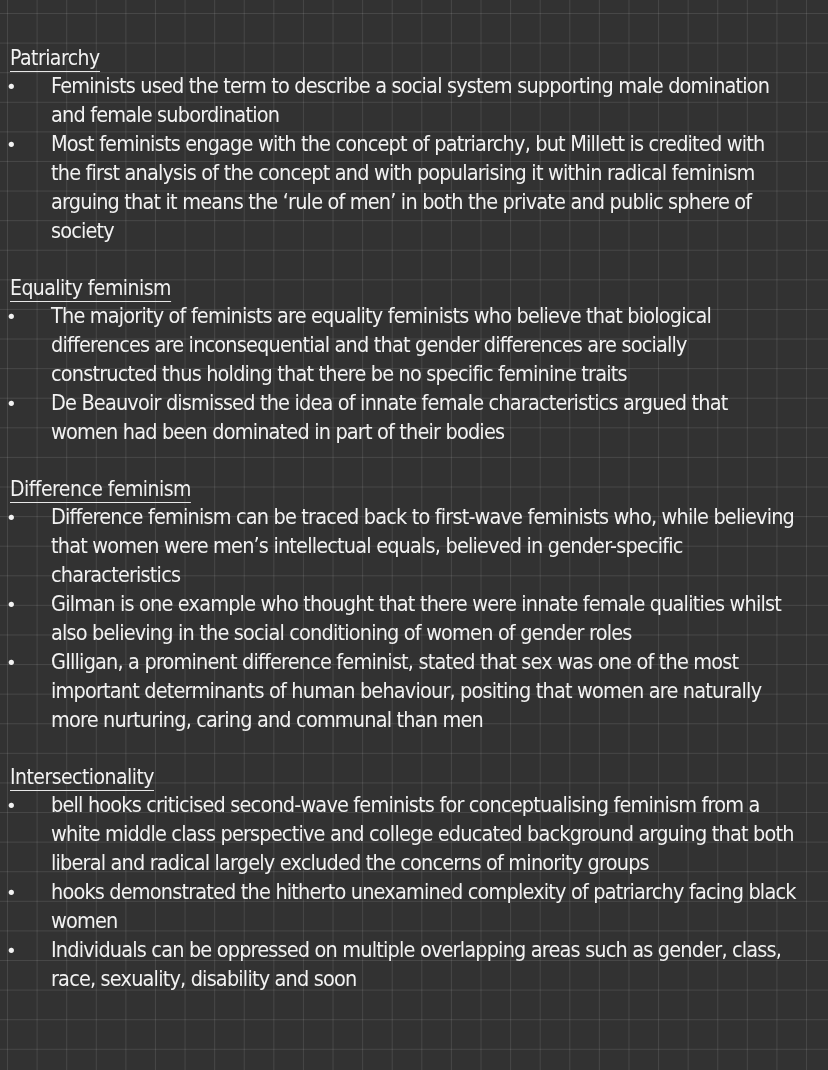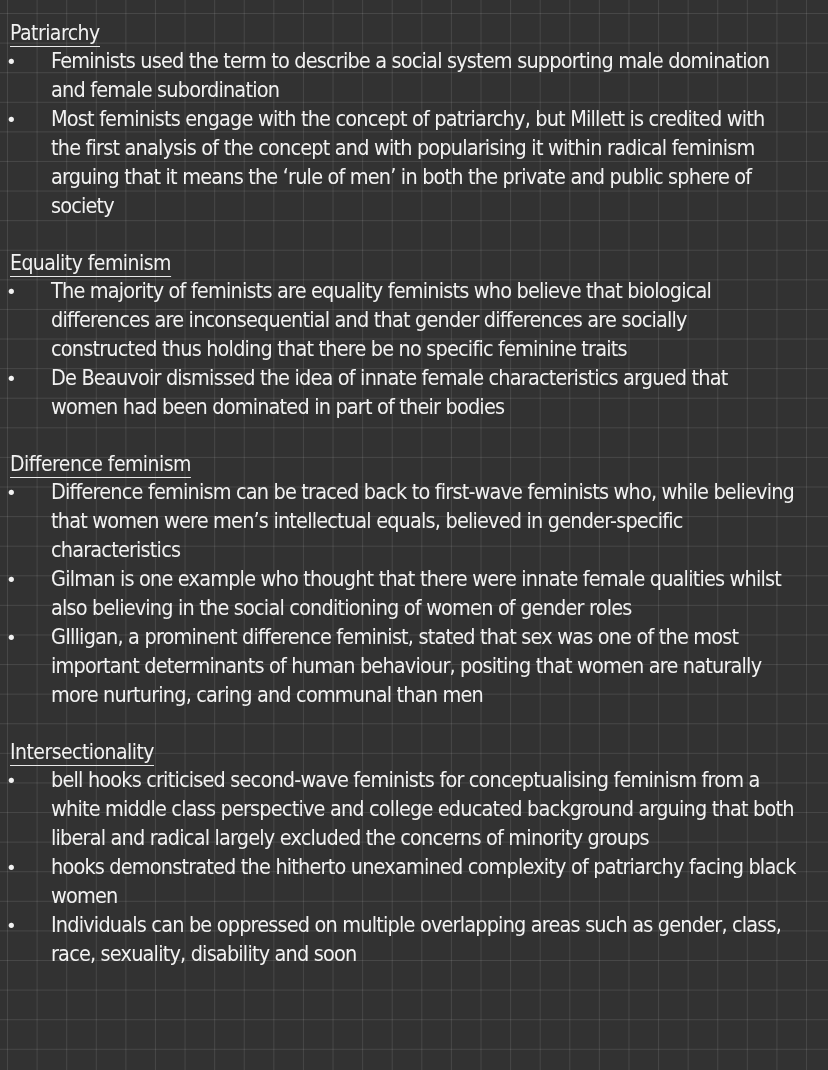--- a/index.html
+++ b/index.html
@@ -9,21 +9,21 @@
     background-image:
       linear-gradient(to right, rgba(255,255,255,0.10) 1px, transparent 1px),
       linear-gradient(to bottom, rgba(255,255,255,0.10) 1px, transparent 1px);
     background-size:29.6px 29.6px;
     background-position:7px 13px;
     color:#f2f2f2;
     font-family:"DejaVu Sans", sans-serif;
     position:relative;
   }
   .page { position:absolute; left:10px; top:20px; width:815px; }
-  .section { margin-bottom:29px; }
+  .section { margin-bottom:29px;margin-top:25px; }
   .heading {
     display:inline-block;
     font-size:21px; line-height:26px;
     border-bottom:1.5px solid #e8e8e8;
     letter-spacing:-0.6px;
     transform:scaleX(0.9); transform-origin:left;
     margin-bottom:0;
   }
   ul { list-style:none; margin:0; padding:0; }
   li { position:relative; padding-left:41px; }

